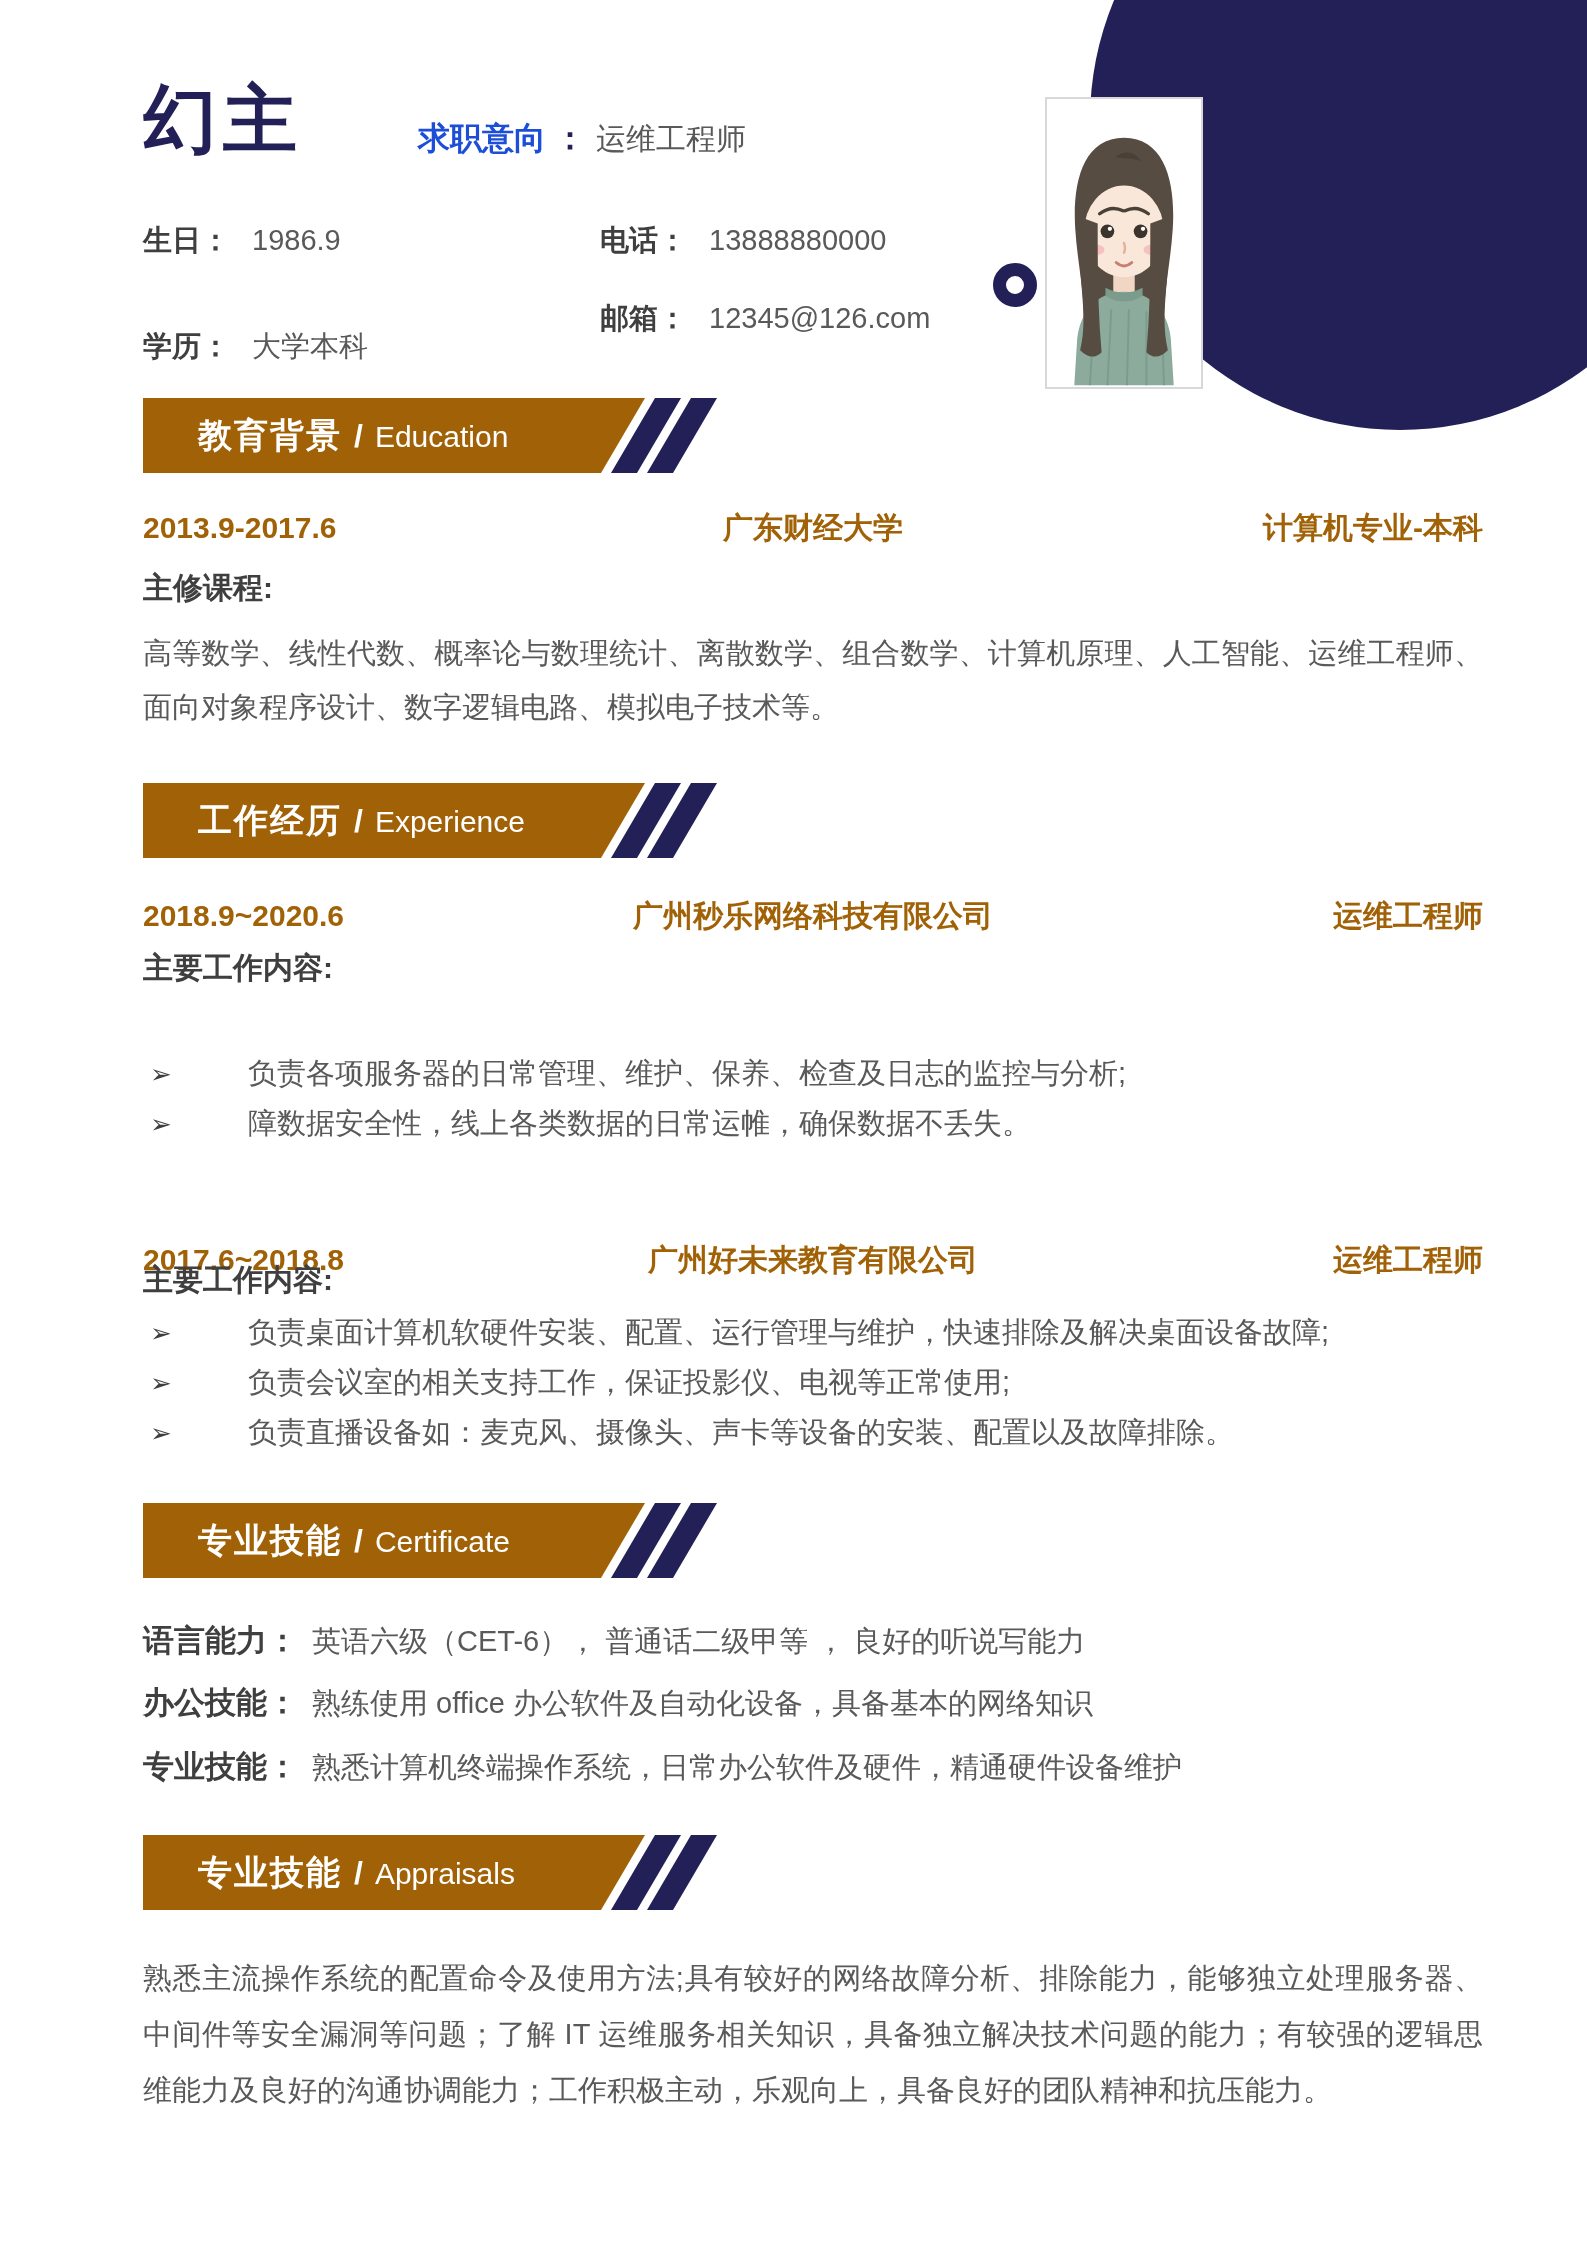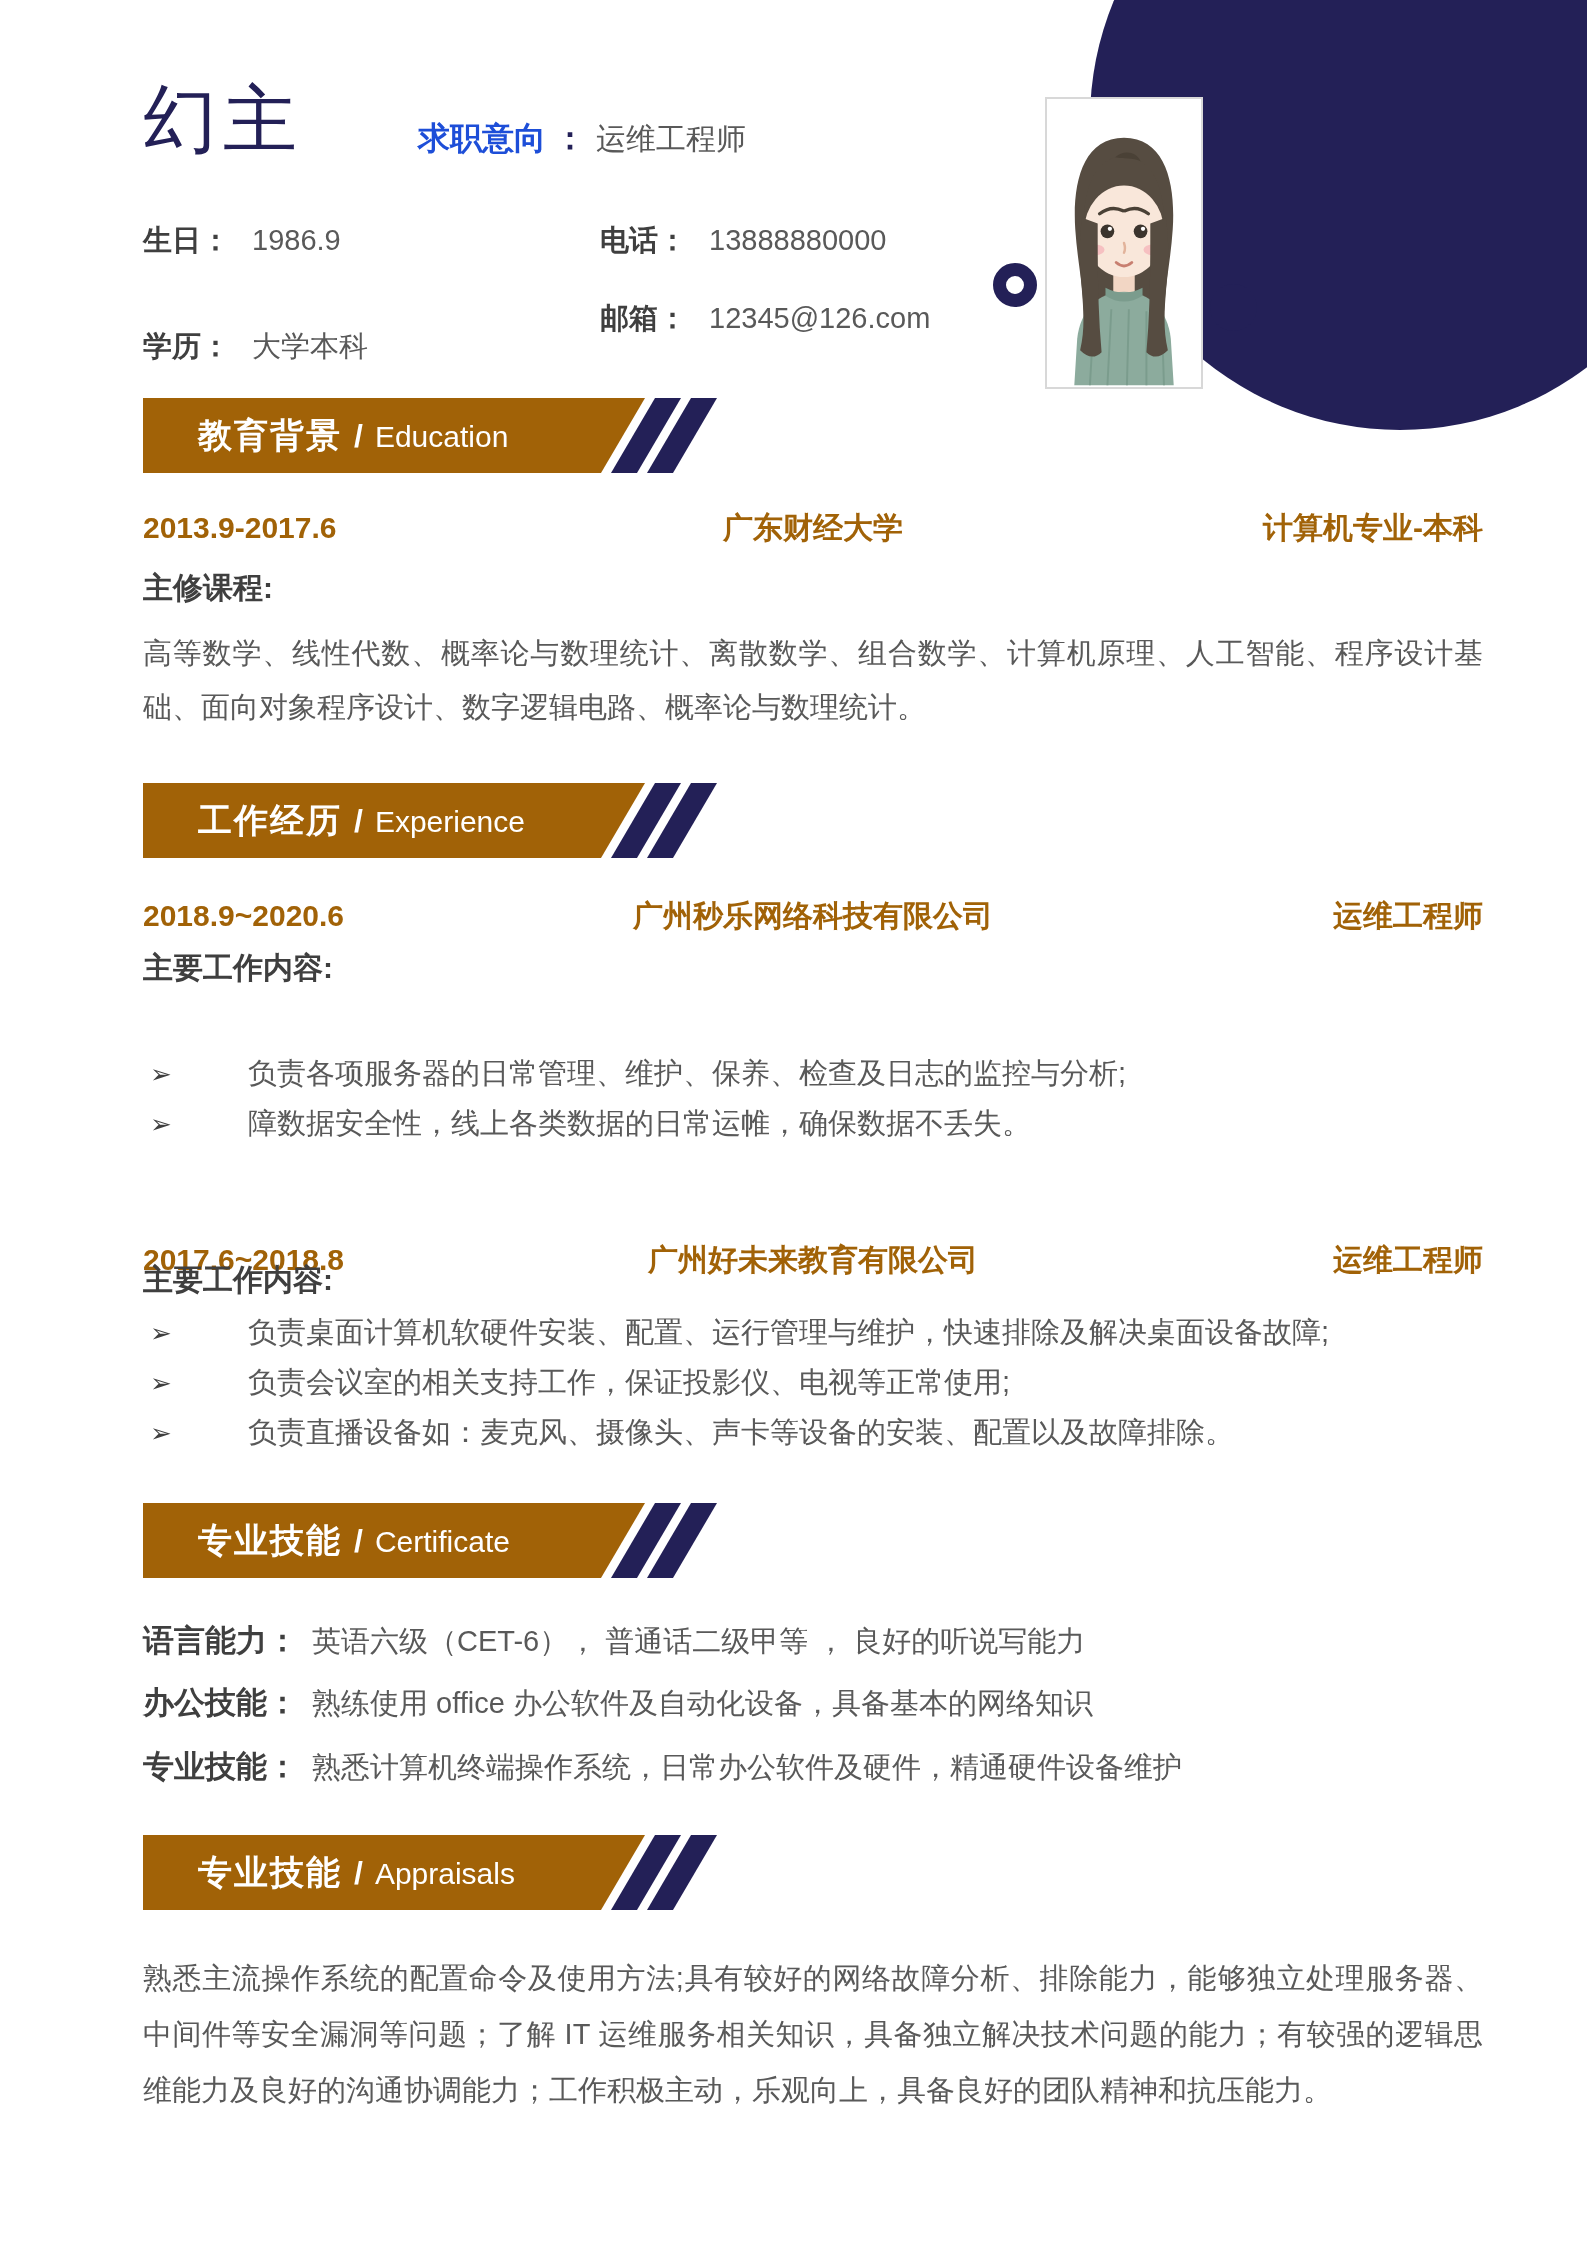--- a/index.html
+++ b/index.html
@@ -25,21 +25,21 @@
     border-radius:50%;background:#232057;z-index:1;
   }
   .photo{
     position:absolute;left:1045px;top:97px;width:158px;height:292px;
     background:#ffffff;border:2px solid #d8d8d8;box-sizing:border-box;z-index:2;
   }
   .photo svg{display:block;width:100%;height:100%;}
   
   .name{
     position:absolute;left:143px;top:78px;
-    font-size:74px;font-weight:400;letter-spacing:6px;
+    font-size:74px;font-weight:700;letter-spacing:6px;
     color:#232057;line-height:84px;
   }
   .job-intent{
     position:absolute;left:418px;top:118px;line-height:40px;font-size:30px;
   }
   .job-intent .lbl{font-size:32px;font-weight:800;color:#1d4ed8;}
   .job-intent .sep{font-size:32px;font-weight:800;color:#232057;margin:0 10px 0 8px;}
   .job-intent .val{color:#595959;}
   .info-cell{position:absolute;line-height:36px;font-size:29px;white-space:nowrap;}
   .info-cell .lbl{font-weight:700;color:#3f3f3f;}
@@ -148,21 +148,21 @@
   </div>
   <div class="bar-stripe" style="left:611px;top:398px;"></div>
   <div class="bar-stripe" style="left:647px;top:398px;"></div>
 
   <div class="row3" style="top:508px;">
     <span class="c-left">2013.9-2017.6</span>
     <span class="c-mid">广东财经大学</span>
     <span class="c-right">计算机专业-本科</span>
   </div>
   <div class="sub-label" style="top:568px;">主修课程:</div>
-  <div class="para" style="top:626px;">高等数学、线性代数、概率论与数理统计、离散数学、组合数学、计算机原理、人工智能、程序设计基础、面向对象程序设计、数字逻辑电路、概率论与数理统计。</div>
+  <div class="para" style="top:626px;">高等数学、线性代数、概率论与数理统计、离散数学、组合数学、计算机原理、人工智能、运维工程师、面向对象程序设计、数字逻辑电路、模拟电子技术等。</div>
 
   <div class="bar" style="top:783px;">
     <div class="bar-label">
       <span class="zh">工作经历</span><span class="slash">/</span><span class="en">Experience</span>
     </div>
   </div>
   <div class="bar-stripe" style="left:611px;top:783px;"></div>
   <div class="bar-stripe" style="left:647px;top:783px;"></div>
 
   <div class="row3" style="top:896px;">

